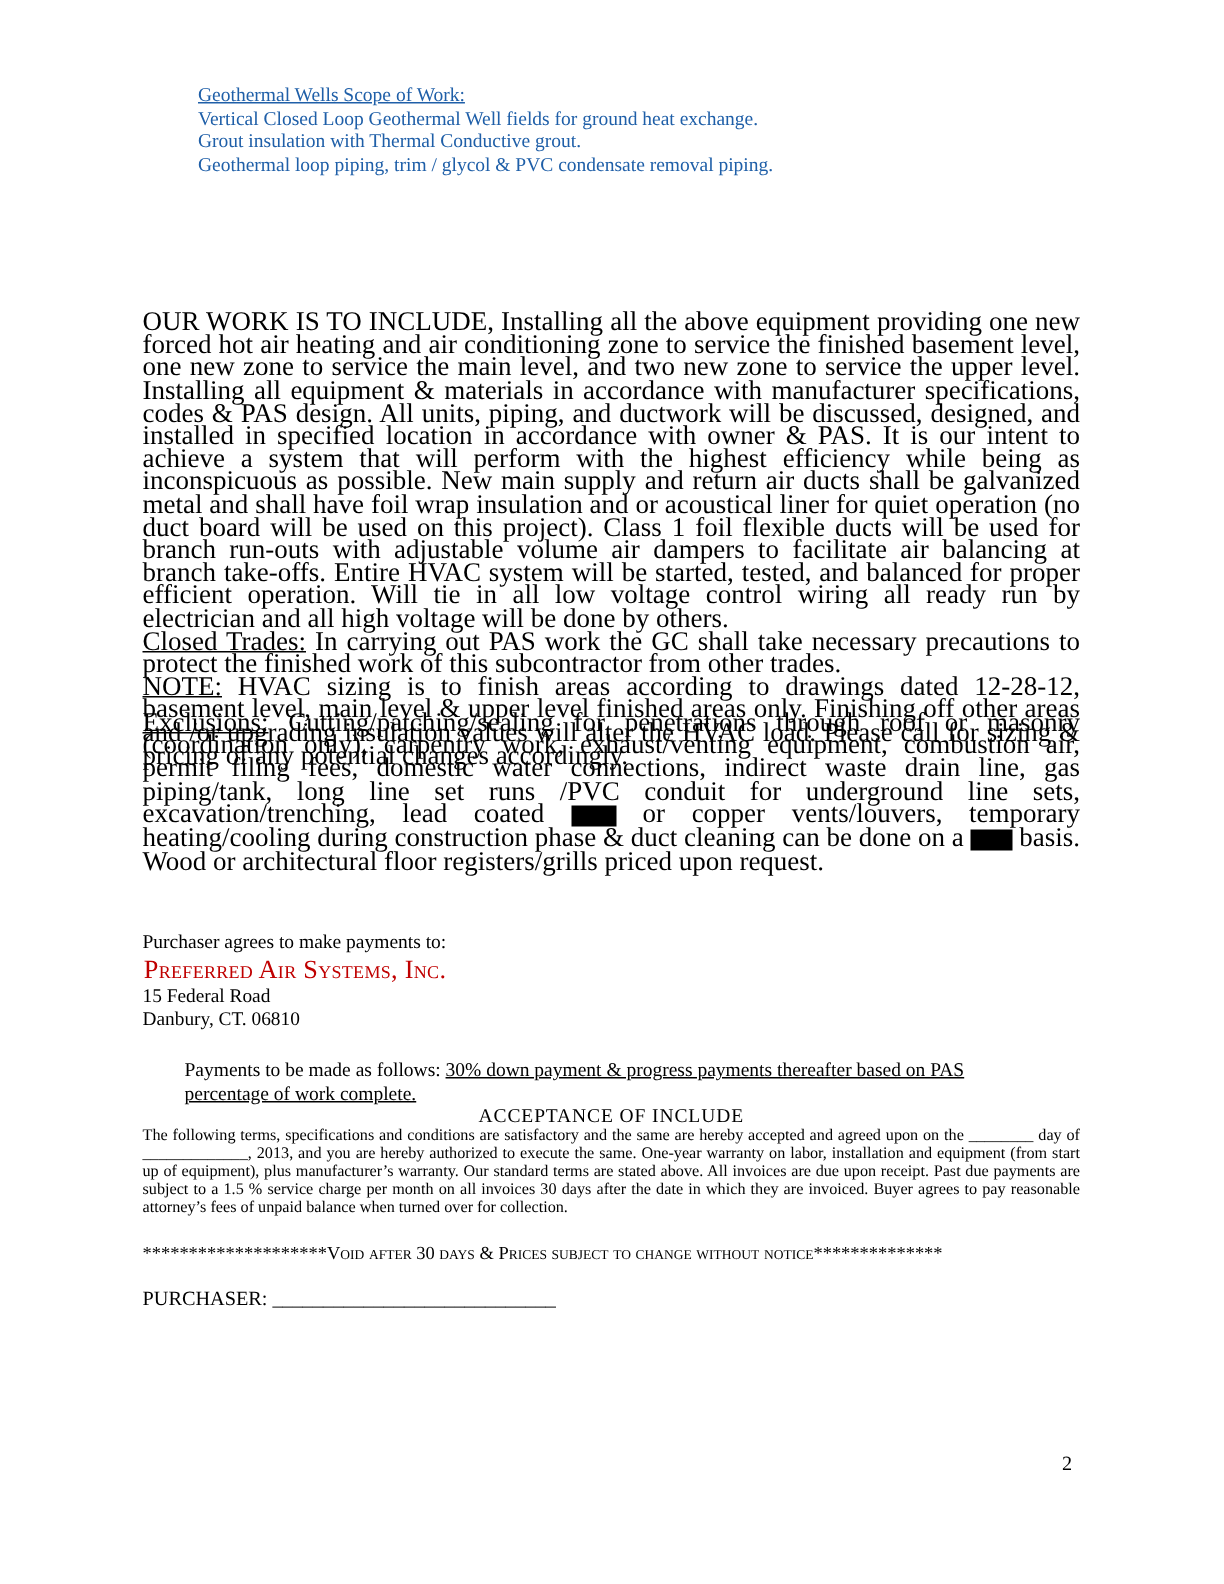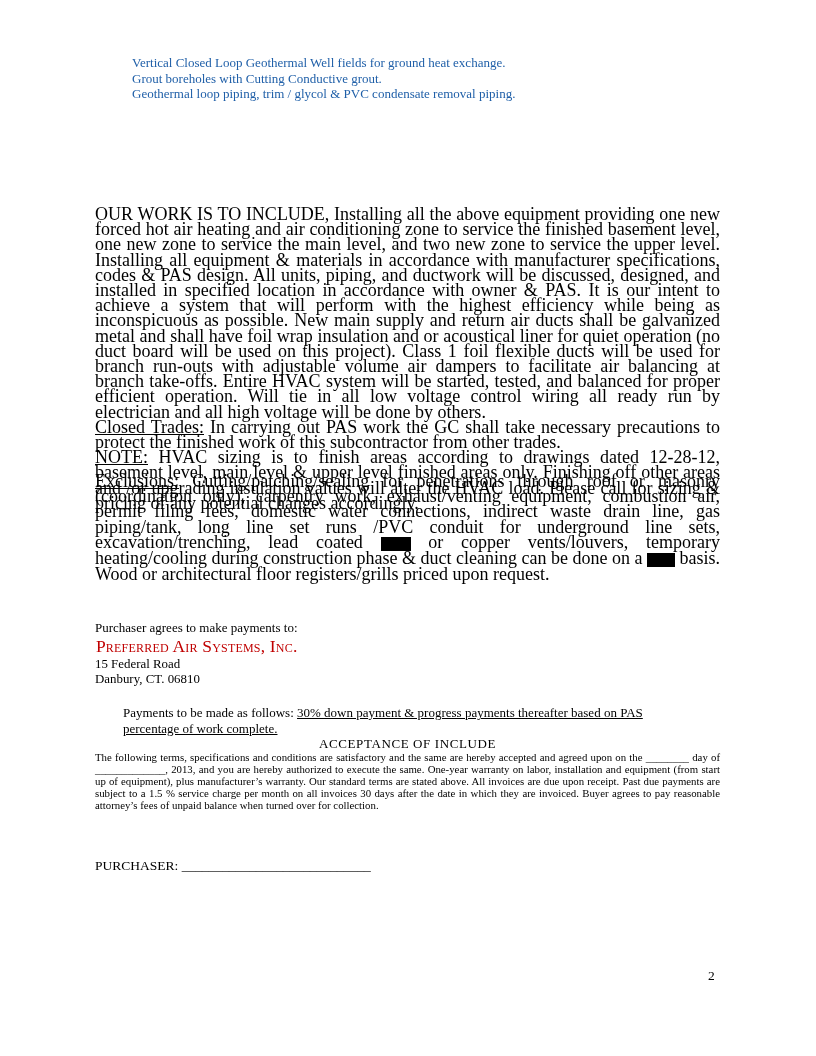--- a/index.html
+++ b/index.html
@@ -67,22 +67,23 @@
   .purchaser-line { left: 95px; top: 858px; font-size: 13.5px; }
 
   .page-number { left: 708px; top: 968px; font-size: 13.5px; }
 </style>
 </head>
 <body>
 
 <div class="page">
 
   <div class="abs scope">
+    <div class="blue u">Geothermal Wells Scope of Work:</div>
     <div class="blue">Vertical Closed Loop Geothermal Well fields for ground heat exchange.</div>
-    <div class="blue">Grout boreholes with Cutting Conductive grout.</div>
+    <div class="blue">Grout insulation with Thermal Conductive grout.</div>
     <div class="blue">Geothermal loop piping, trim / glycol &amp; PVC condensate removal piping.</div>
   </div>
 
   <div class="abs body-block work-desc just">
     <p class="para">OUR WORK IS TO INCLUDE, Installing all the above equipment providing one new forced hot air heating and air conditioning zone to service the finished basement level, one new zone to service the main level, and two new zone to service the upper level.  Installing all equipment &amp; materials in accordance with manufacturer specifications, codes &amp; PAS design.  All units, piping, and ductwork will be discussed, designed, and installed in specified location in accordance with owner &amp; PAS. It is our intent to achieve a system that will perform with the highest efficiency while being as inconspicuous as possible.  New main supply and return air ducts shall be galvanized metal and shall have foil wrap insulation and or acoustical liner for quiet operation (no duct board will be used on this project). Class 1 foil flexible ducts will be used for branch run-outs with adjustable volume air dampers to facilitate air balancing at branch take-offs.   Entire HVAC system will be started, tested, and balanced for proper efficient operation.  Will tie in all low voltage control wiring all ready run by electrician and all high voltage will be done by others.</p>
     <p class="para"><span class="u">Closed Trades:</span><span>  In carrying out PAS work the GC shall take necessary precautions to protect the finished work of this subcontractor from other trades.</span></p>
     <p class="para"><span class="u">NOTE:</span><span> HVAC sizing is to finish areas according to drawings dated 12-28-12, basement level, main level &amp; upper level finished areas only. Finishing off other areas and /or upgrading insulation values will alter the HVAC load.  Please call for sizing &amp; pricing of any potential changes accordingly.</span></p>
   </div>
 
   <div class="abs body-block exclusions just">
@@ -98,20 +99,23 @@
 
   <div class="abs body-block terms">
     <span>Payments to be made as follows: </span><span class="u">30%  down payment &amp; progress payments thereafter based on PAS</span><br>
     <span class="u">percentage of work complete.</span>
   </div>
 
   <div class="abs acceptance-title">ACCEPTANCE OF INCLUDE</div>
 
   <p class="abs fineprint just">The following terms, specifications and conditions are satisfactory and the same are hereby accepted and agreed upon on the ________ day of _____________, 2013, and you are hereby authorized to execute the same.  One-year warranty on labor, installation and equipment (from start up of equipment), plus manufacturer’s warranty.  Our standard terms are stated above. All invoices are due upon receipt. Past due payments are subject to a 1.5 % service charge per month on all invoices 30 days after the date in which they are invoiced.  Buyer agrees to pay reasonable attorney’s fees of unpaid balance when turned over for collection.</p>
 
+  <div class="abs void-line">
+    <span>********************</span><span class="smallcaps">Void after 30 days &amp; Prices subject to change without notice</span><span>**************</span>
+  </div>
 
   <div class="abs purchaser-line">
     <span>PURCHASER: </span><span>____________________________</span>
   </div>
 
   <div class="abs page-number">2</div>
 
 </div>
 
 </body></html>

